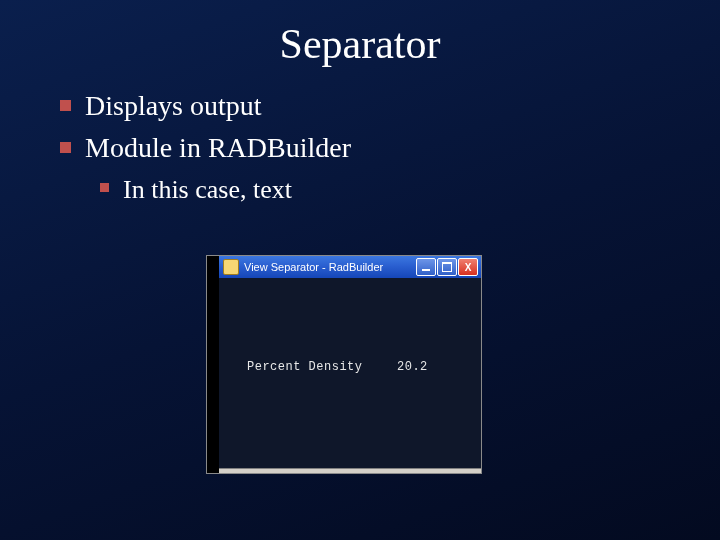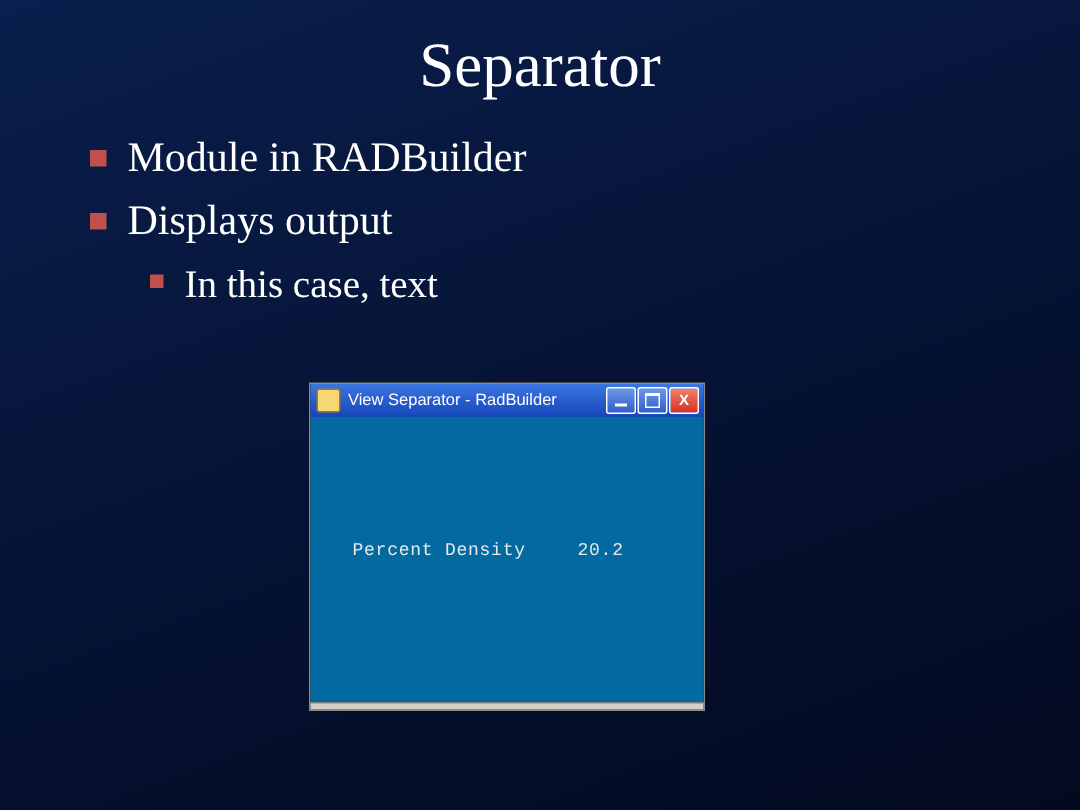--- a/index.html
+++ b/index.html
@@ -59,20 +59,21 @@
   .bullet-text.sub {
     font-size: 26px;
   }
   .window {
     position: absolute;
     left: 206px;
     top: 255px;
     width: 262px;
     border: 1px solid #8a8a8a;
     background: #000000;
+    padding-left: 12px;
   }
   .titlebar {
     height: 22px;
     background: linear-gradient(to bottom, #3b77e0 0%, #2a5fd0 45%, #1546b8 100%);
     display: flex;
     align-items: center;
     padding: 0 3px 0 4px;
     font-family: Tahoma, Arial, sans-serif;
   }
   .app-icon {
@@ -108,21 +109,21 @@
     font-weight: bold;
     color: #ffffff;
   }
   .win-btn.minmax {
     background: linear-gradient(to bottom, #6d95e8, #3160c8);
   }
   .win-btn.close {
     background: linear-gradient(to bottom, #f08070, #d83020);
   }
   .client {
-    background: #0369a1;
+    background: #0f172a;
     height: 190px;
     position: relative;
     font-family: 'Courier New', monospace;
     color: #e8e8e8;
     font-size: 12px;
   }
   .client .label {
     position: absolute;
     left: 28px;
     top: 82px;
@@ -155,25 +156,25 @@
 </head>
 <body>
 
 <div class="slide">
 
   <div class="title">Separator</div>
 
   <div class="bullets">
     <div class="bullet-row">
       <div class="square"></div>
-      <div class="bullet-text">Module in RADBuilder</div>
+      <div class="bullet-text">Displays output</div>
     </div>
     <div class="bullet-row">
       <div class="square"></div>
-      <div class="bullet-text">Displays output</div>
+      <div class="bullet-text">Module in RADBuilder</div>
     </div>
     <div class="bullet-row sub">
       <div class="square sub"></div>
       <div class="bullet-text sub">In this case, text</div>
     </div>
   </div>
 
   <div class="window">
     <div class="titlebar">
       <div class="app-icon"></div>

